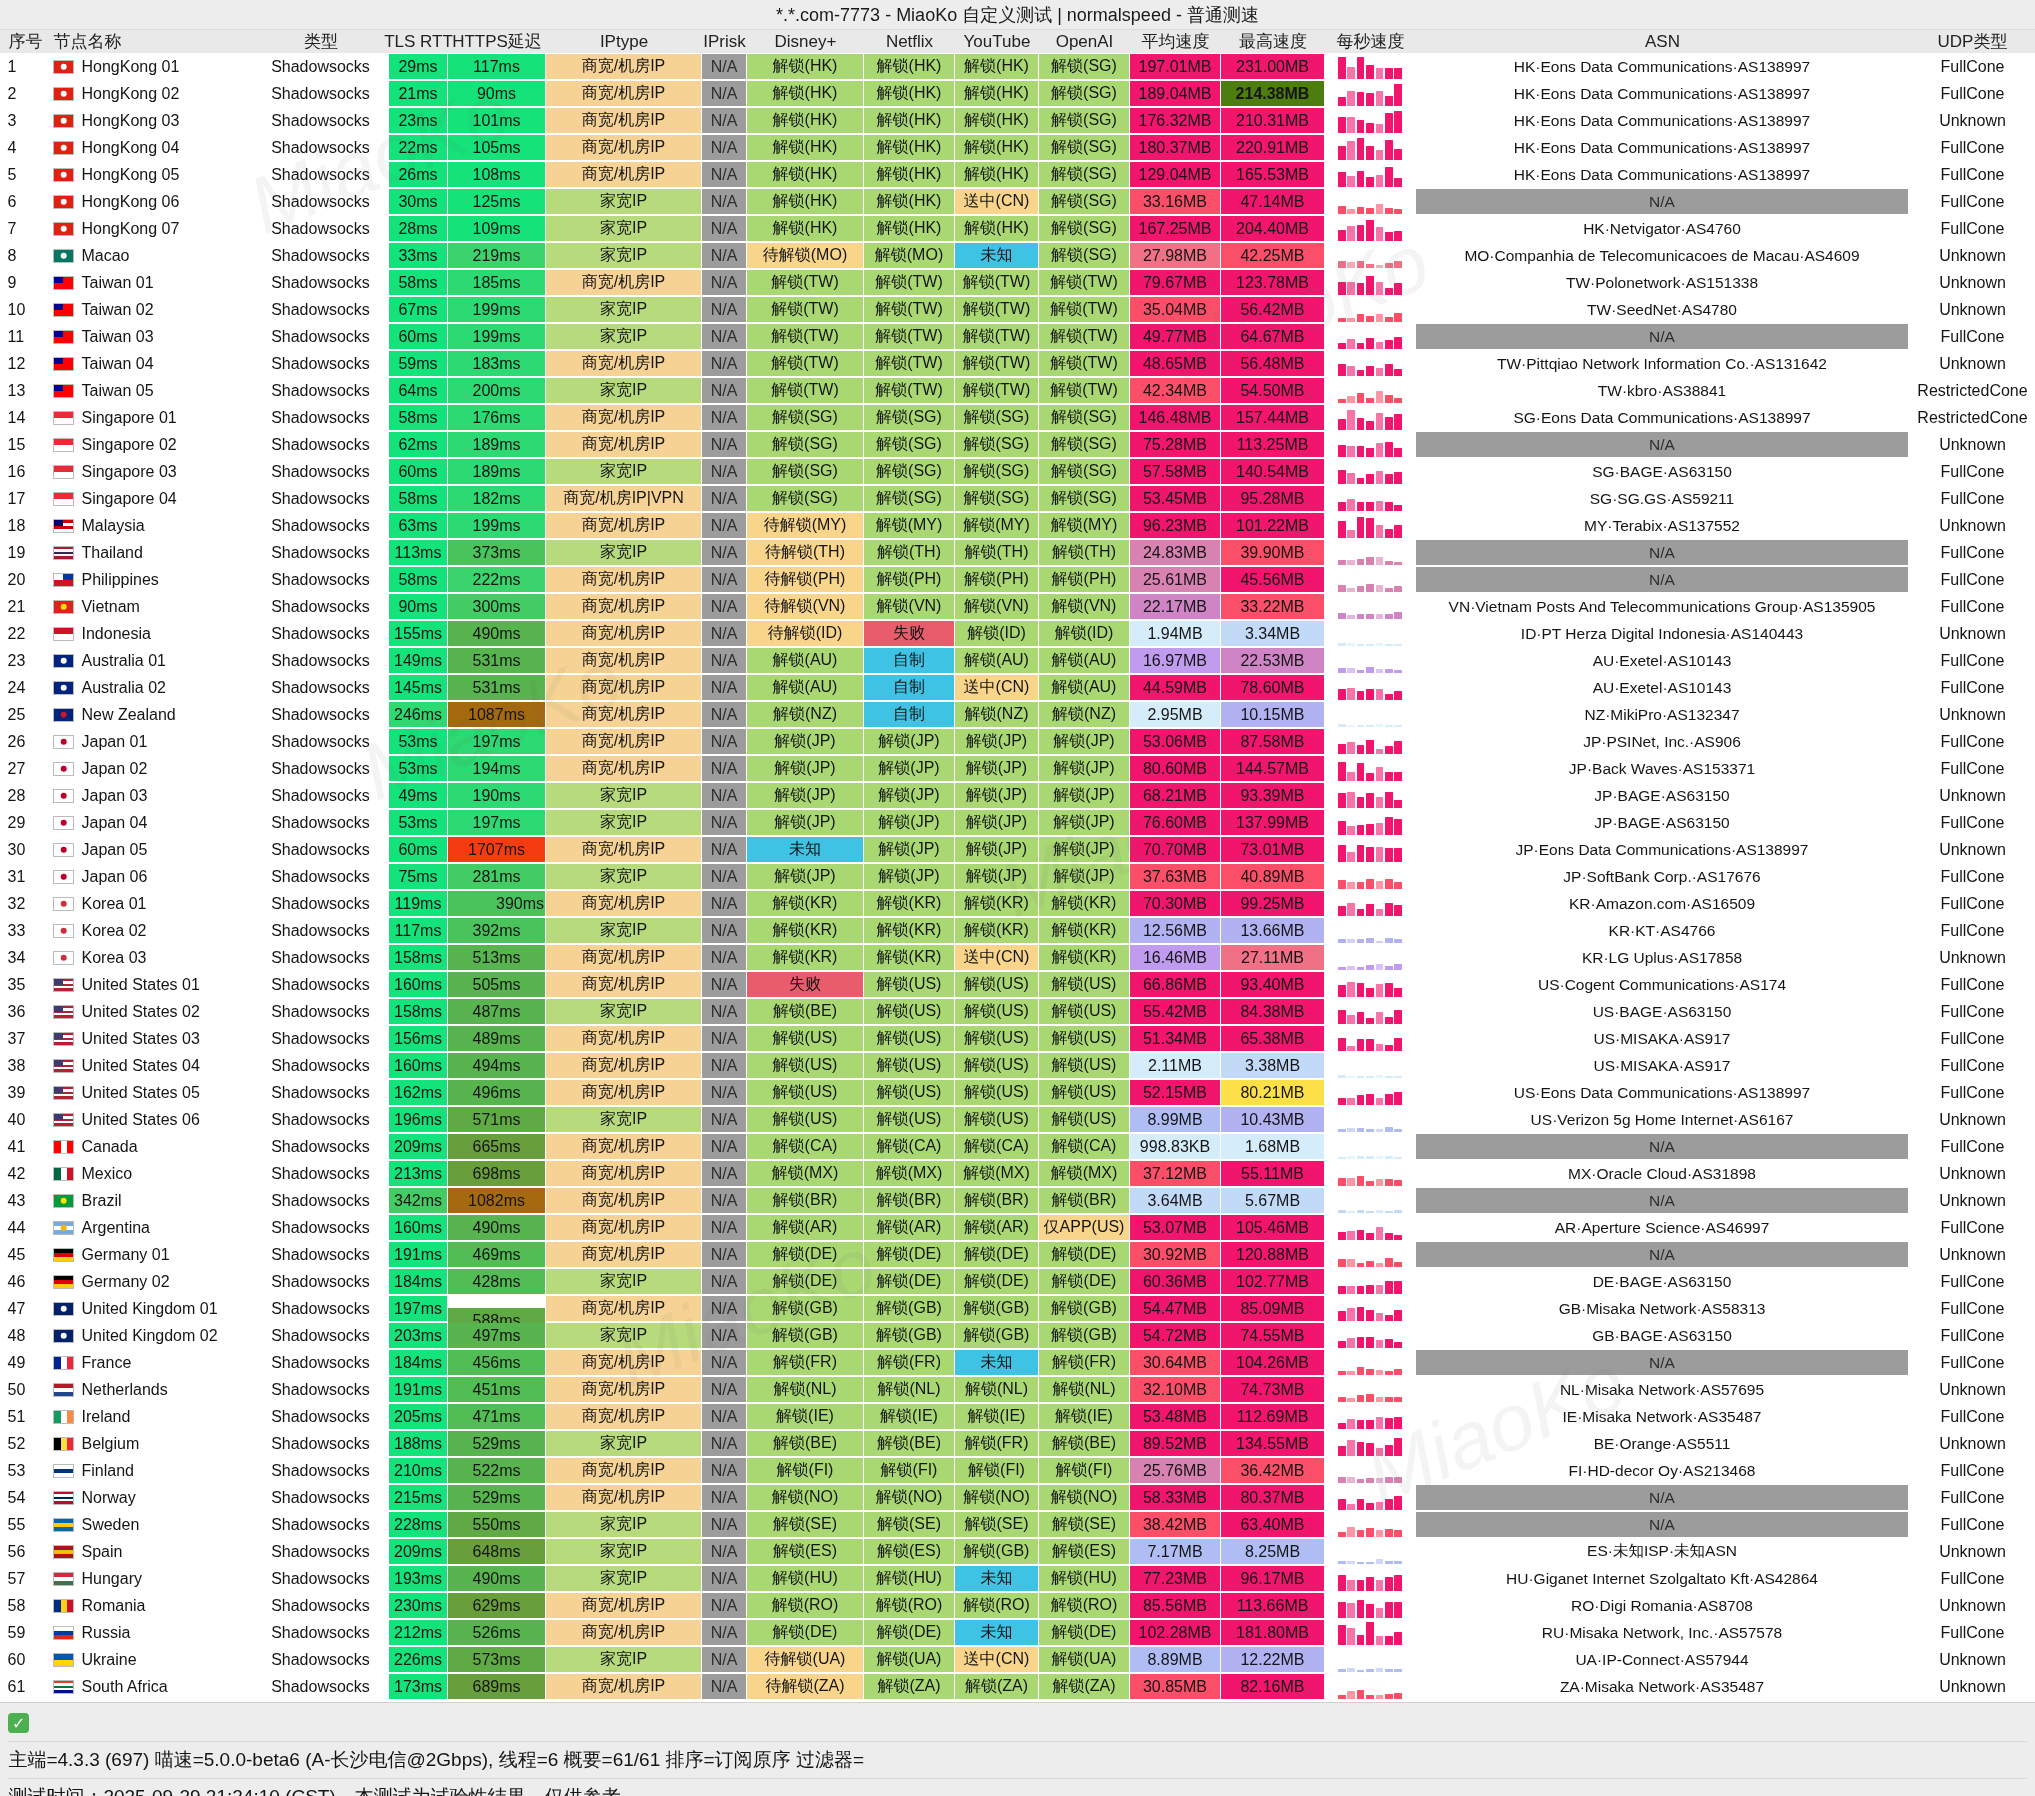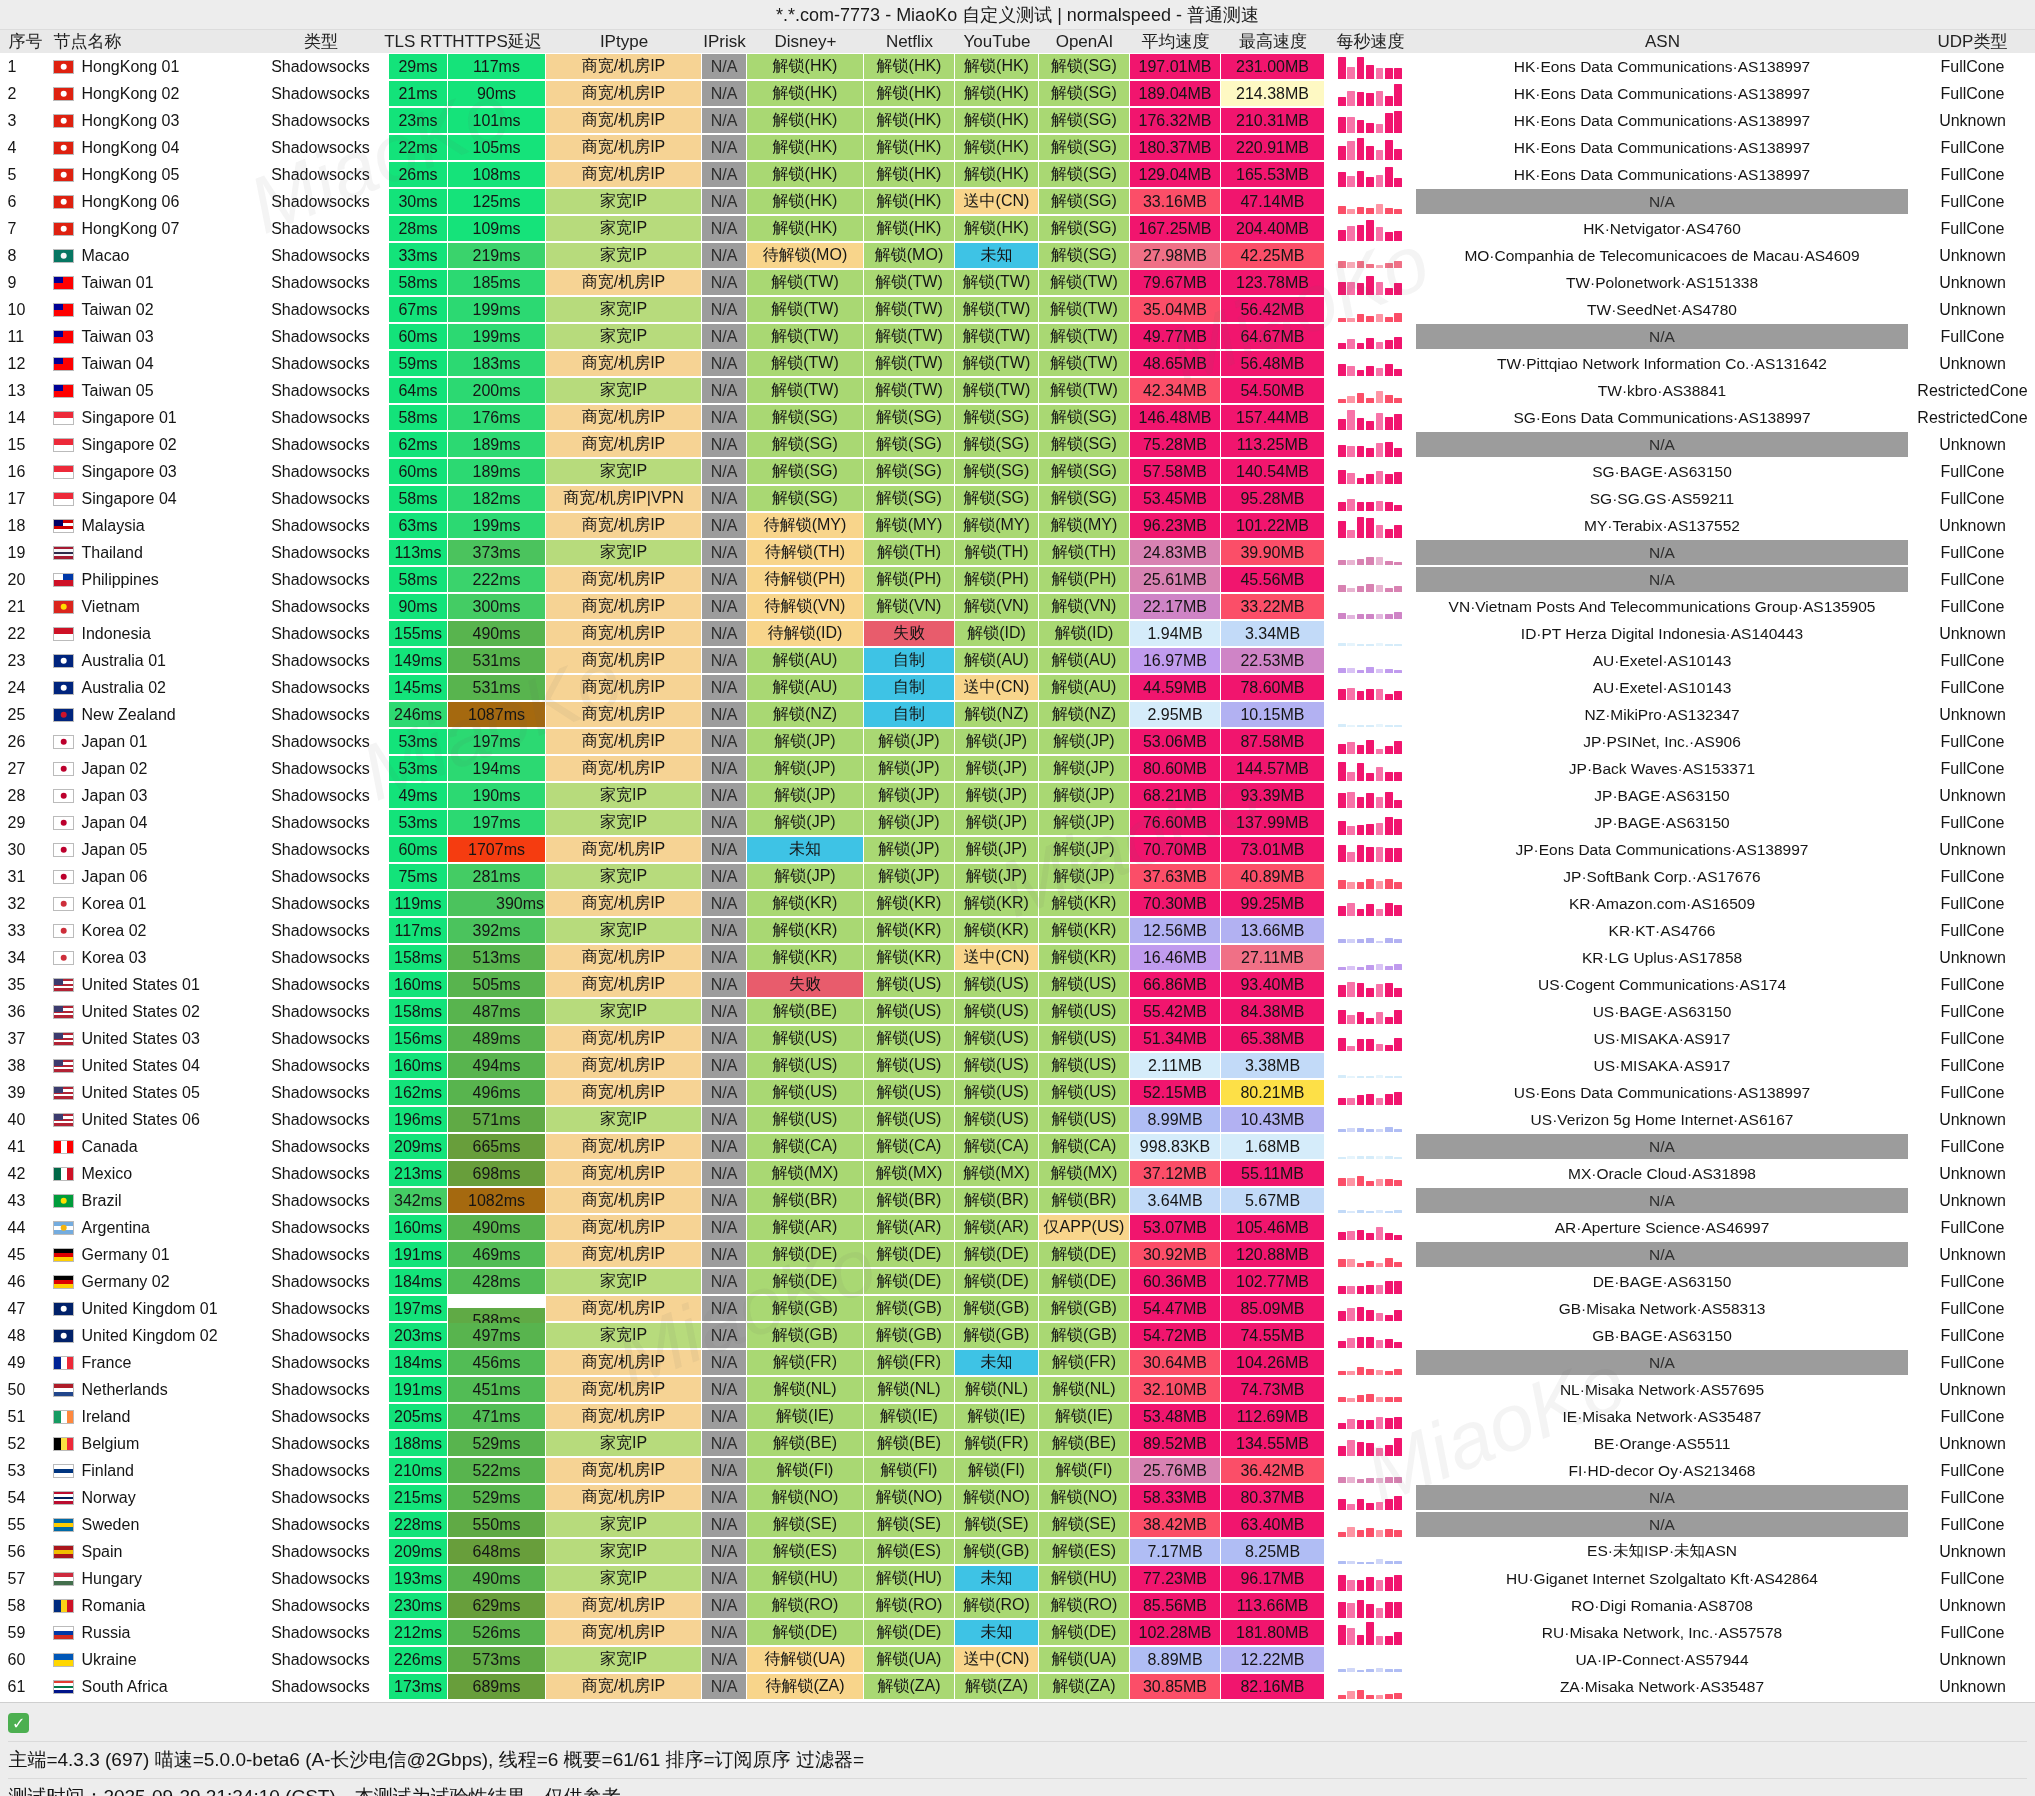--- a/index.html
+++ b/index.html
@@ -132,21 +132,21 @@
         <div class="cell white">Shadowsocks</div>
         <div class="cell" style="background: rgb(19, 227, 122);">21ms</div>
         <div class="cell" style="background: rgb(21, 227, 122);">90ms</div>
         <div class="cell ip-dc">商宽/机房IP</div>
         <div class="cell gray">N/A</div>
         <div class="cell s-g">解锁(HK)</div>
         <div class="cell s-g">解锁(HK)</div>
         <div class="cell s-g">解锁(HK)</div>
         <div class="cell s-g">解锁(SG)</div>
         <div class="cell" style="background: rgb(241, 21, 110);">189.04MB</div>
-        <div class="cell" style="background: #fef9c3;">214.38MB</div>
+        <div class="cell" style="background: #4d7c0f; font-weight: bold;">214.38MB</div>
         <div class="cell spark">
           <div class="bar" style="height: 8.7px; background: rgb(241, 21, 110);"></div>
           <div class="bar" style="height: 14.3px; background: rgb(241, 21, 110); opacity: 0.6;"></div>
           <div class="bar" style="height: 13.2px; background: rgb(241, 21, 110);"></div>
           <div class="bar" style="height: 12.2px; background: rgb(241, 21, 110);"></div>
           <div class="bar" style="height: 14.6px; background: rgb(241, 21, 110); opacity: 0.6;"></div>
           <div class="bar" style="height: 9.5px; background: rgb(241, 21, 110);"></div>
           <div class="bar" style="height: 22px; background: rgb(241, 21, 110);"></div>
         </div>
         <div class="cell asn white">HK·Eons Data Communications·AS138997</div>

